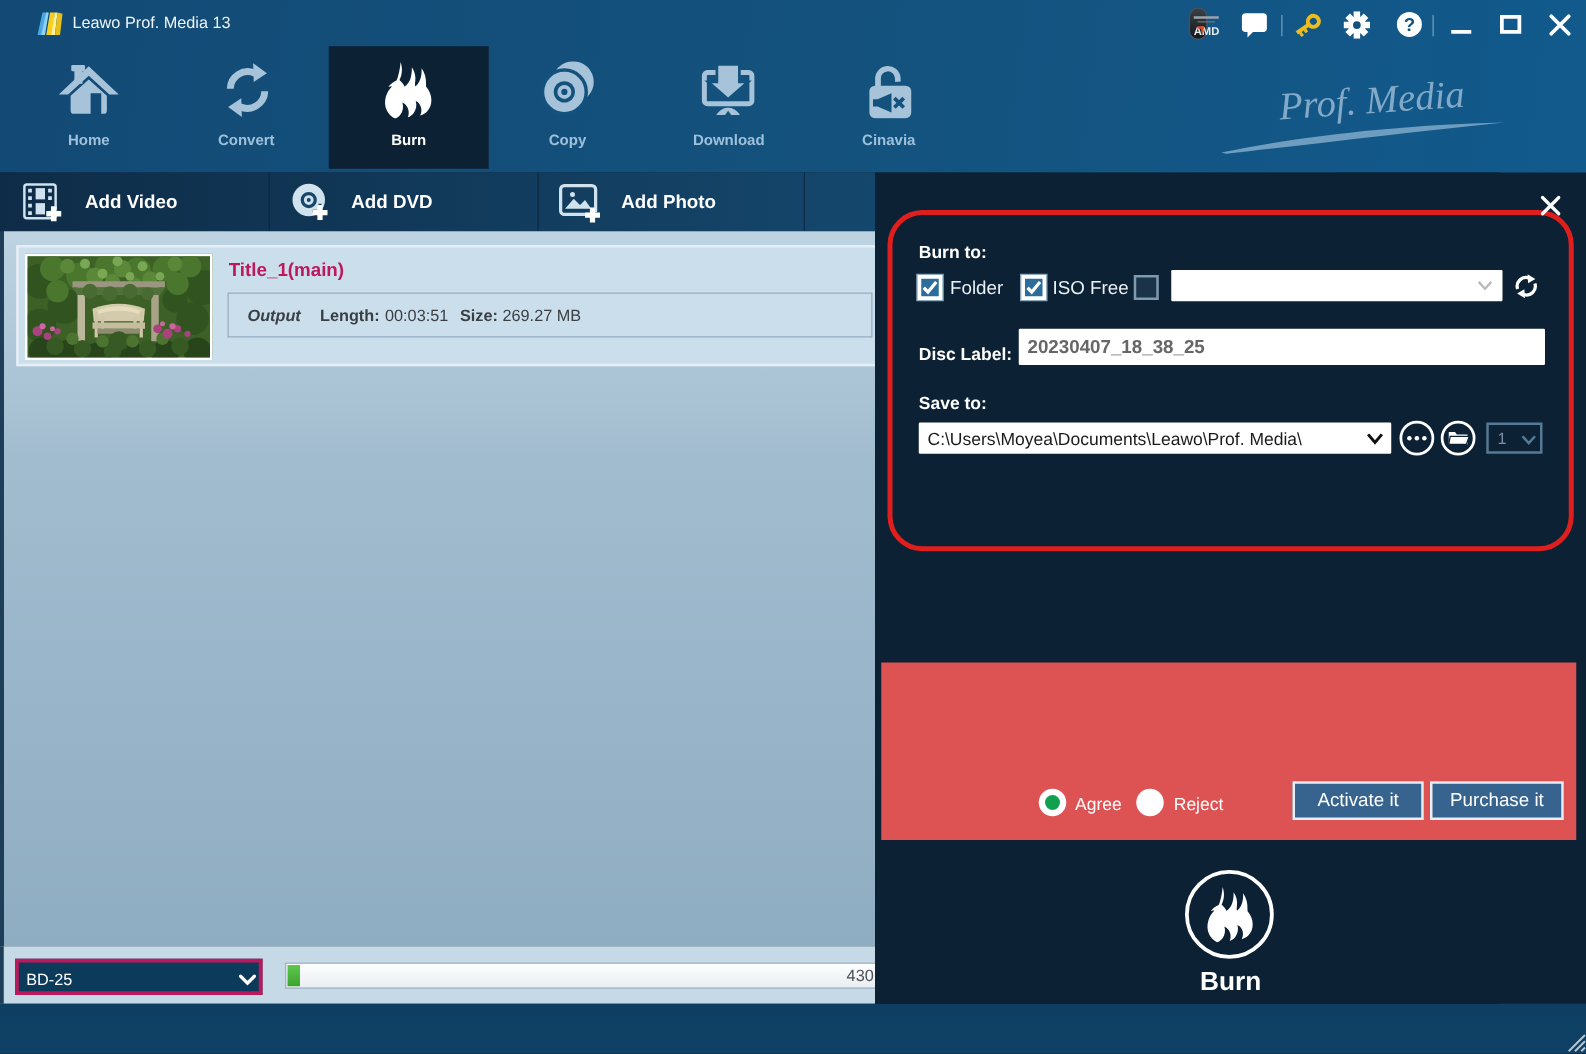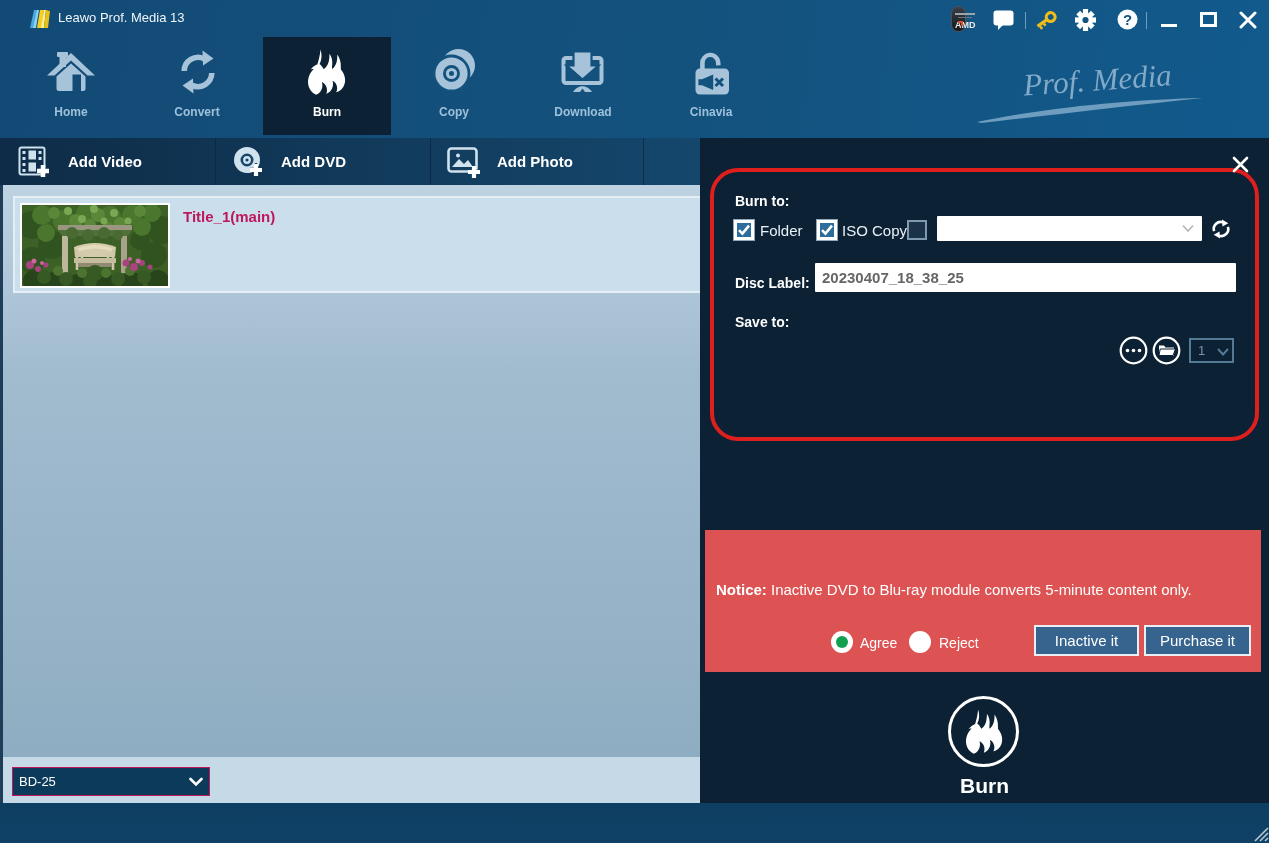--- a/index.html
+++ b/index.html
@@ -24,21 +24,21 @@
 
 #content { left:0; top:185px; width:700px; height:572px;
   background:linear-gradient(#bdd3e2 0%, #a2bccf 32%, #8fadc2 100%); border-left:3px solid #1e3d58; }
 #card { left:10px; top:11px; width:690px; height:97px; background:#cbdeec; border:2px solid #e6eef5; }
 #thumb { left:5px; top:5px; width:150px; height:85px; border:2px solid #fff; background:#3f6b2f; overflow:hidden; }
 #cardtitle { left:168px; top:10px; font-size:15px; font-weight:bold; color:#be185d; }
 #infobox { left:167px; top:36px; width:516px; height:36px; border:1px solid #93adc0; color:#3a3f44; font-size:13px; }
 
 
 #bdrow { left:0; top:757px; width:700px; height:46px; background:#c6d9e6; border-left:3px solid #1e3d58; }
-#bddrop { left:9px; top:10px; width:198px; height:29px; background:#0c3a5b; border:1px solid #be185d; color:#fff; font-size:14px; }
+#bddrop { left:9px; top:10px; width:198px; height:29px; background:#0c3a5b; border:3px solid #be185d; color:#fff; font-size:14px; }
 #progress { left:225px; top:13px; width:475px; height:21px; background:linear-gradient(#fdfefe,#e9eef2); border:1px solid #9fb3c2; }
 #progfill { left:1px; top:1px; width:10px; height:17px; background:linear-gradient(#5fc84e,#3da32f); }
 #prognum { position:absolute; right:3px; top:2px; font-size:13px; color:#4a4f55; }
 
 #bottombar { left:0; top:803px; width:1269px; height:40px; background:linear-gradient(#0e3f63,#0f4166); }
 
 
 #panel { left:700px; top:138px; width:500px; height:665px; background:#0c2133; color:#fff; }
 #redbox { left:10px; top:30px; width:549px; height:273px; border:4px solid #df1f1e; border-radius:28px; }
 .plabel { position:absolute; font-weight:bold; font-size:14px; color:#fff; }
@@ -307,92 +307,108 @@
           </g>
         <g fill="#c9679f">
             <circle cx="12" cy="56" r="2.5"></circle>
             <circle cx="20" cy="58" r="2"></circle>
             <circle cx="108" cy="54" r="2"></circle>
             <circle cx="116" cy="56" r="2.5"></circle>
           </g>
       </svg>
     </div>
     <div class="abs" id="cardtitle">Title_1(main)</div>
+    <div class="abs" id="infobox">
+      <span class="abs" style="left:15px;top:10px;font-weight:bold;font-style:italic;">Output</span>
+      <span class="abs" style="left:73px;top:10px;font-weight:bold;">Length:</span>
+      <span class="abs" style="left:125px;top:10px;">00:03:51</span>
+      <span class="abs" style="left:185px;top:10px;font-weight:bold;">Size:</span>
+      <span class="abs" style="left:219px;top:10px;">269.27 MB</span>
+    </div>
   </div>
 </div>
 <div class="abs" id="bdrow">
   <div class="abs" id="bddrop">
       <span class="abs" style="left:6px;top:6px;font-size:13px;">BD-25</span>
     <svg class="abs" style="left:176px;top:9px;" width="14" height="10" viewBox="0 0 14 10">
         <path d="M1.5 2 L7 7.5 L12.5 2" stroke="#fff" stroke-width="2.6" fill="none" stroke-linecap="round"></path>
       </svg>
   </div>
+  <div class="abs" id="progress">
+      <div class="abs" id="progfill"></div>
+      <span id="prognum">430</span>
+    </div>
 </div>
 <div class="abs" id="bottombar"></div>
 <div class="abs" id="panel">
   <div class="abs" id="redbox"></div>
   <svg class="abs" style="left:532px;top:18px;" width="17" height="17" viewBox="0 0 17 17">
       <path d="M2 2 L15 15 M15 2 L2 15" stroke="#fff" stroke-width="2.6" stroke-linecap="round"></path>
     </svg>
   <div class="abs plabel" style="left:35px;top:55px;">Burn to:</div>
   <div class="abs cb cb-checked" style="left:34px;top:82px;">
       <svg style="position:absolute;left:0px;top:0px" width="14" height="14" viewBox="0 0 14 14">
         <path d="M2 7.2 L5.4 10.6 L12 2.6" stroke="#fff" stroke-width="2.6" fill="none"></path>
       </svg>
     </div>
   <span class="ptext" style="left:60px;top:84px;">Folder</span>
   <div class="abs cb cb-checked" style="left:117px;top:82px;">
       <svg style="position:absolute;left:0px;top:0px" width="14" height="14" viewBox="0 0 14 14">
         <path d="M2 7.2 L5.4 10.6 L12 2.6" stroke="#fff" stroke-width="2.6" fill="none"></path>
       </svg>
     </div>
-  <span class="ptext" style="left:142px;top:84px;">ISO Copy</span>
+  <span class="ptext" style="left:142px;top:84px;">ISO Free</span>
   <div class="abs cb cb-un" style="left:207px;top:82px;"></div>
   <div class="whitesel" style="left:237px;top:78px;width:265px;height:25px;">
     <svg class="abs" style="left:245px;top:8px;" width="12" height="9" viewBox="0 0 12 9">
         <path d="M1 1.5 L6 7 L11 1.5" stroke="#b9b9b9" stroke-width="1.8" fill="none"></path>
       </svg>
   </div>
   <svg class="abs" style="left:511px;top:81px;" width="20" height="20" viewBox="0 0 20 20" fill="none" stroke="#fff">
     <path d="M3.1 12.2 A 7 7 0 0 1 12.1 3.4" stroke-width="2.6"></path>
     <path d="M16.9 7.8 A 7 7 0 0 1 7.9 16.6" stroke-width="2.6"></path>
     <path d="M11 0.4 L17.3 4.2 L11.5 7.6 Z" fill="#fff" stroke="none"></path>
     <path d="M9 19.6 L2.7 15.8 L8.5 12.4 Z" fill="#fff" stroke="none"></path>
   </svg>
   <div class="abs plabel" style="left:35px;top:137px;">Disc Label:</div>
   <div class="whitesel" style="left:115px;top:125px;width:421px;height:29px;font-weight:bold;">
       <span style="position:absolute;left:7px;top:6px;font-size:15px;color:#666;">20230407_18_38_25</span>
     </div>
   <div class="abs plabel" style="left:35px;top:176px;">Save to:</div>
+  <div class="whitesel" style="left:35px;top:200px;width:378px;height:25px;">
+      <span style="position:absolute;left:7px;top:5px;font-size:14px;color:#1a1a1a;">C:\Users\Moyea\Documents\Leawo\Prof. Media\</span>
+    <svg class="abs" style="left:358px;top:8px;" width="14" height="10" viewBox="0 0 14 10">
+        <path d="M1.5 1.5 L7 8 L12.5 1.5" stroke="#111" stroke-width="2.4" fill="none"></path>
+      </svg>
+  </div>
   <svg class="abs" style="left:419px;top:198px;" width="29" height="29" viewBox="0 0 29 29">
     <circle cx="14.5" cy="14.5" r="12.8" fill="none" stroke="#fff" stroke-width="2.2"></circle>
     <circle cx="8.5" cy="14.5" r="1.8" fill="#fff"></circle>
       <circle cx="14.5" cy="14.5" r="1.8" fill="#fff"></circle>
       <circle cx="20.5" cy="14.5" r="1.8" fill="#fff"></circle>
   </svg>
   <svg class="abs" style="left:452px;top:198px;" width="29" height="29" viewBox="0 0 29 29">
     <circle cx="14.5" cy="14.5" r="12.8" fill="none" stroke="#fff" stroke-width="2.2"></circle>
     <path d="M7 9.5 L12 9.5 L13.5 11.5 L22 11.5 L22 19.5 L7 19.5 Z" fill="#fff"></path>
     <path d="M8.2 13 L23.5 13 L21 19.5 L7 19.5 Z" fill="#fff" stroke="#0c2133" stroke-width="1"></path>
   </svg>
   <div class="abs" style="left:489px;top:200px;width:45px;height:25px;border:2px solid #557a96;">
     <span style="position:absolute;left:7px;top:3px;font-size:13px;color:#7b90a8;">1</span>
     <svg class="abs" style="left:26px;top:8px;" width="12" height="8" viewBox="0 0 12 8">
         <path d="M1 1 L6 6.5 L11 1" stroke="#557a96" stroke-width="2" fill="none"></path>
       </svg>
   </div>
   <div class="abs" id="noticebox">
-    <span class="abs" style="left:11px;top:51px;font-size:15px;"><b>Notice:</b> Inactive DVD to Blu-ray module converts 5-minute content only.</span>
     <div class="radio" style="left:126px;top:101px;">
         <div class="rdot"></div>
       </div>
     <span class="abs" style="left:155px;top:105px;font-size:14px;">Agree</span>
     <div class="radio" style="left:204px;top:101px;"></div>
     <span class="abs" style="left:234px;top:105px;font-size:14px;">Reject</span>
-    <div class="nbtn" style="left:329px;width:105px;">Inactive it</div>
+    <div class="nbtn" style="left:329px;width:105px;">Activate it</div>
     <div class="nbtn" style="left:439px;width:107px;">Purchase it</div>
   </div>
   <div class="abs" id="burncircle">
       <svg class="abs" style="left:13px;top:9px;" width="40" height="47" viewBox="0 0 41 46" fill="#fff">
   <path d="M14.5 0.5 C16.2 5.8 15.8 10.8 13.6 14.9 C15.5 16.7 17 18.4 17.7 20.3 C20.5 18.2 22.3 15.2 22.9 11.7 C23.3 9.4 23.6 7.1 23.5 4.8 C25.8 8.1 26.7 12 26.2 16.1 C26 17.5 25.8 18.8 26.3 20.1 C28.9 17.9 30.5 14.8 31 11.1 C31.2 9.3 31.4 7.5 31.3 5.6 C33.8 9.2 35 13.5 34.8 18 L34.9 20.4 C37.4 23.3 39 26.8 39.1 30.6 C39.3 34.3 38 37.8 35.5 40.3 C34 41.8 32.1 42.8 30.1 43.3 C31.4 40.9 31.5 38 30.3 35.5 C29.5 33.8 28.2 32.5 26.6 31.8 C27.6 35.1 27 39 24.7 41.7 C23.5 43.1 22 44.2 20.3 44.8 C21.5 41.9 21.2 38.5 19.4 35.9 C18.5 34.6 17.3 33.5 15.9 32.9 C17 36.3 16.4 40.1 14.1 42.9 C13 44.2 11.6 45.2 10 45.8 C7 44.4 4.6 41.9 3.2 38.8 C1.8 35.6 1.7 31.9 2.6 28.6 C3.4 25.3 5.2 22.4 7.7 19.9 C6.7 19.9 5.7 20 4.7 20.4 C6.6 18 8.9 16.3 11.4 15.2 C12.9 10.9 14 5.8 14.5 0.5 Z"></path>
 </svg>
     </div>
   <div class="abs" id="burnlabel">Burn</div>
 </div>
 <svg class="abs" style="left:1254px;top:827px;" width="15" height="15" viewBox="0 0 15 15">

